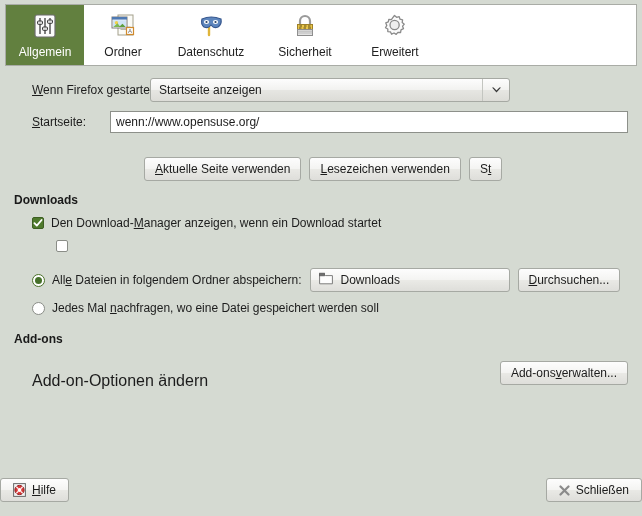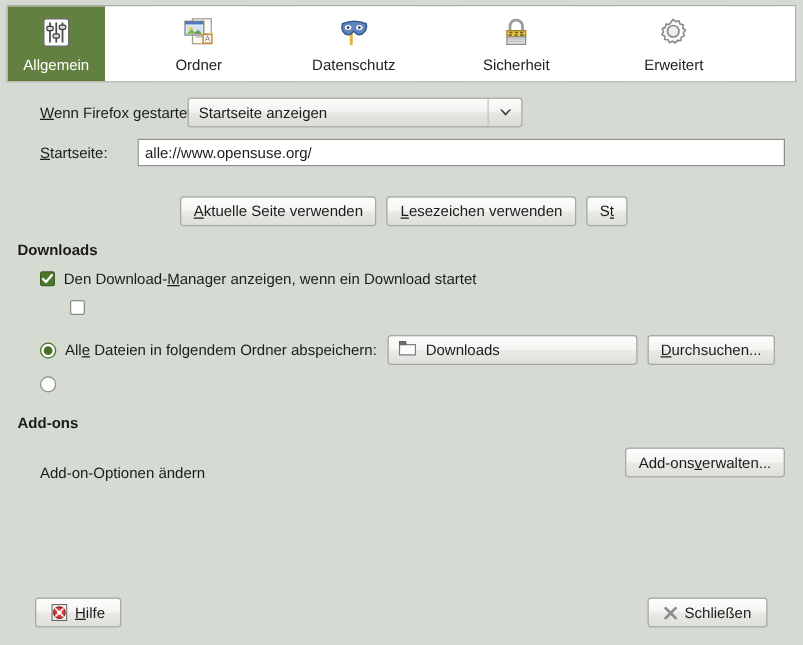--- a/index.html
+++ b/index.html
@@ -29,21 +29,20 @@
   
   .toolbar {
     height: 62px;
     box-sizing: border-box;
     margin: 4px 5px 0 5px;
     background: #ffffff;
     border: 1px solid #a9aca6;
     display: flex;
     align-items: stretch;
     overflow: hidden;
-    gap: 36px;
   }
   .tab {
     width: 78px;
     box-sizing: border-box;
     display: flex;
     flex-direction: column;
     align-items: center;
     justify-content: flex-start;
     padding-top: 5px;
     cursor: default;
@@ -105,21 +104,21 @@
     box-sizing: border-box;
     border: 1px solid #a6a9a3;
     border-radius: 3px;
     background: linear-gradient(to bottom, #fdfdfd 0%, #f2f2f0 48%, #e6e6e2 52%, #dcdcd7 100%);
     display: flex;
     align-items: center;
     padding: 0 0 0 8px;
     font-size: 12px;
     color: #1c1c1c;
     cursor: default;
-    width: 268px;
+    width: 360px;
   }
   .combo .cval { flex: 1 1 auto; white-space: nowrap; overflow: hidden; }
   .combo .carrow {
     width: 26px;
     height: 100%;
     display: flex;
     align-items: center;
     justify-content: center;
     border-left: 1px solid #c3c5c0;
   }
@@ -199,29 +198,29 @@
     width: 200px;
     margin-left: 8px;
     cursor: default;
   }
   .folderbox .fname { margin-left: 8px; }
 
   
   .bottombar {
     height: 52px;
     box-sizing: border-box;
-    padding: 0 28px;
+    padding: 0 0;
     display: flex;
     align-items: center;
     justify-content: space-between;
   }
   .btn.iconbtn { padding: 0 12px; }
   .btn.iconbtn .bicon { margin-right: 6px; display: flex; align-items: center; }
   .sub-note {
-    font-size: 12px;
+    font-size: 16px;
     color: #1c1c1c;
     margin-top: 17px;
   }
   .addons-row {
     display: flex;
     align-items: center;
     justify-content: space-between;
     margin-left: 18px;
     margin-right: 0;
   }
@@ -328,21 +327,21 @@
           <svg width="11" height="8" viewBox="0 0 11 8">
               <path d="M1 1.5 L5.5 6.5 L10 1.5 L8.4 1.5 L5.5 4.6 L2.6 1.5 Z" fill="#3a3a3a"></path>
             </svg>
         </span>
       </div>
     </div>
 
     <div class="row indent" style="margin-bottom:24px;">
       <span class="lbl" style="width:78px;"><u>S</u><span>tartseite:</span></span>
       <div class="textfield">
-        <span>alle://www.opensuse.org/</span>
+        <span>wenn://www.opensuse.org/</span>
       </div>
     </div>
 
     <div class="btnrow">
       <div class="btn">
           <u>A</u>
           <span>ktuelle Seite verwenden</span>
         </div>
       <div class="btn">
           <u>L</u>
@@ -384,20 +383,21 @@
         <span class="fname">Downloads</span>
       </div>
       <div class="btn" style="margin-left:8px;">
           <u>D</u>
           <span>urchsuchen...</span>
         </div>
     </div>
 
     <div class="row indent" style="margin-bottom:0;">
       <span class="radio"></span>
+      <span class="lbl"><span>Jedes Mal </span><u>n</u><span>achfragen, wo eine Datei gespeichert werden soll</span></span>
     </div>
 
     <div class="group-title spaced">Add-ons</div>
 
     <div class="addons-row">
       <span class="sub-note">Add-on-Optionen ändern</span>
       <div class="btn">
           <span>Add-ons </span>
           <u>v</u>
           <span>erwalten...</span>

